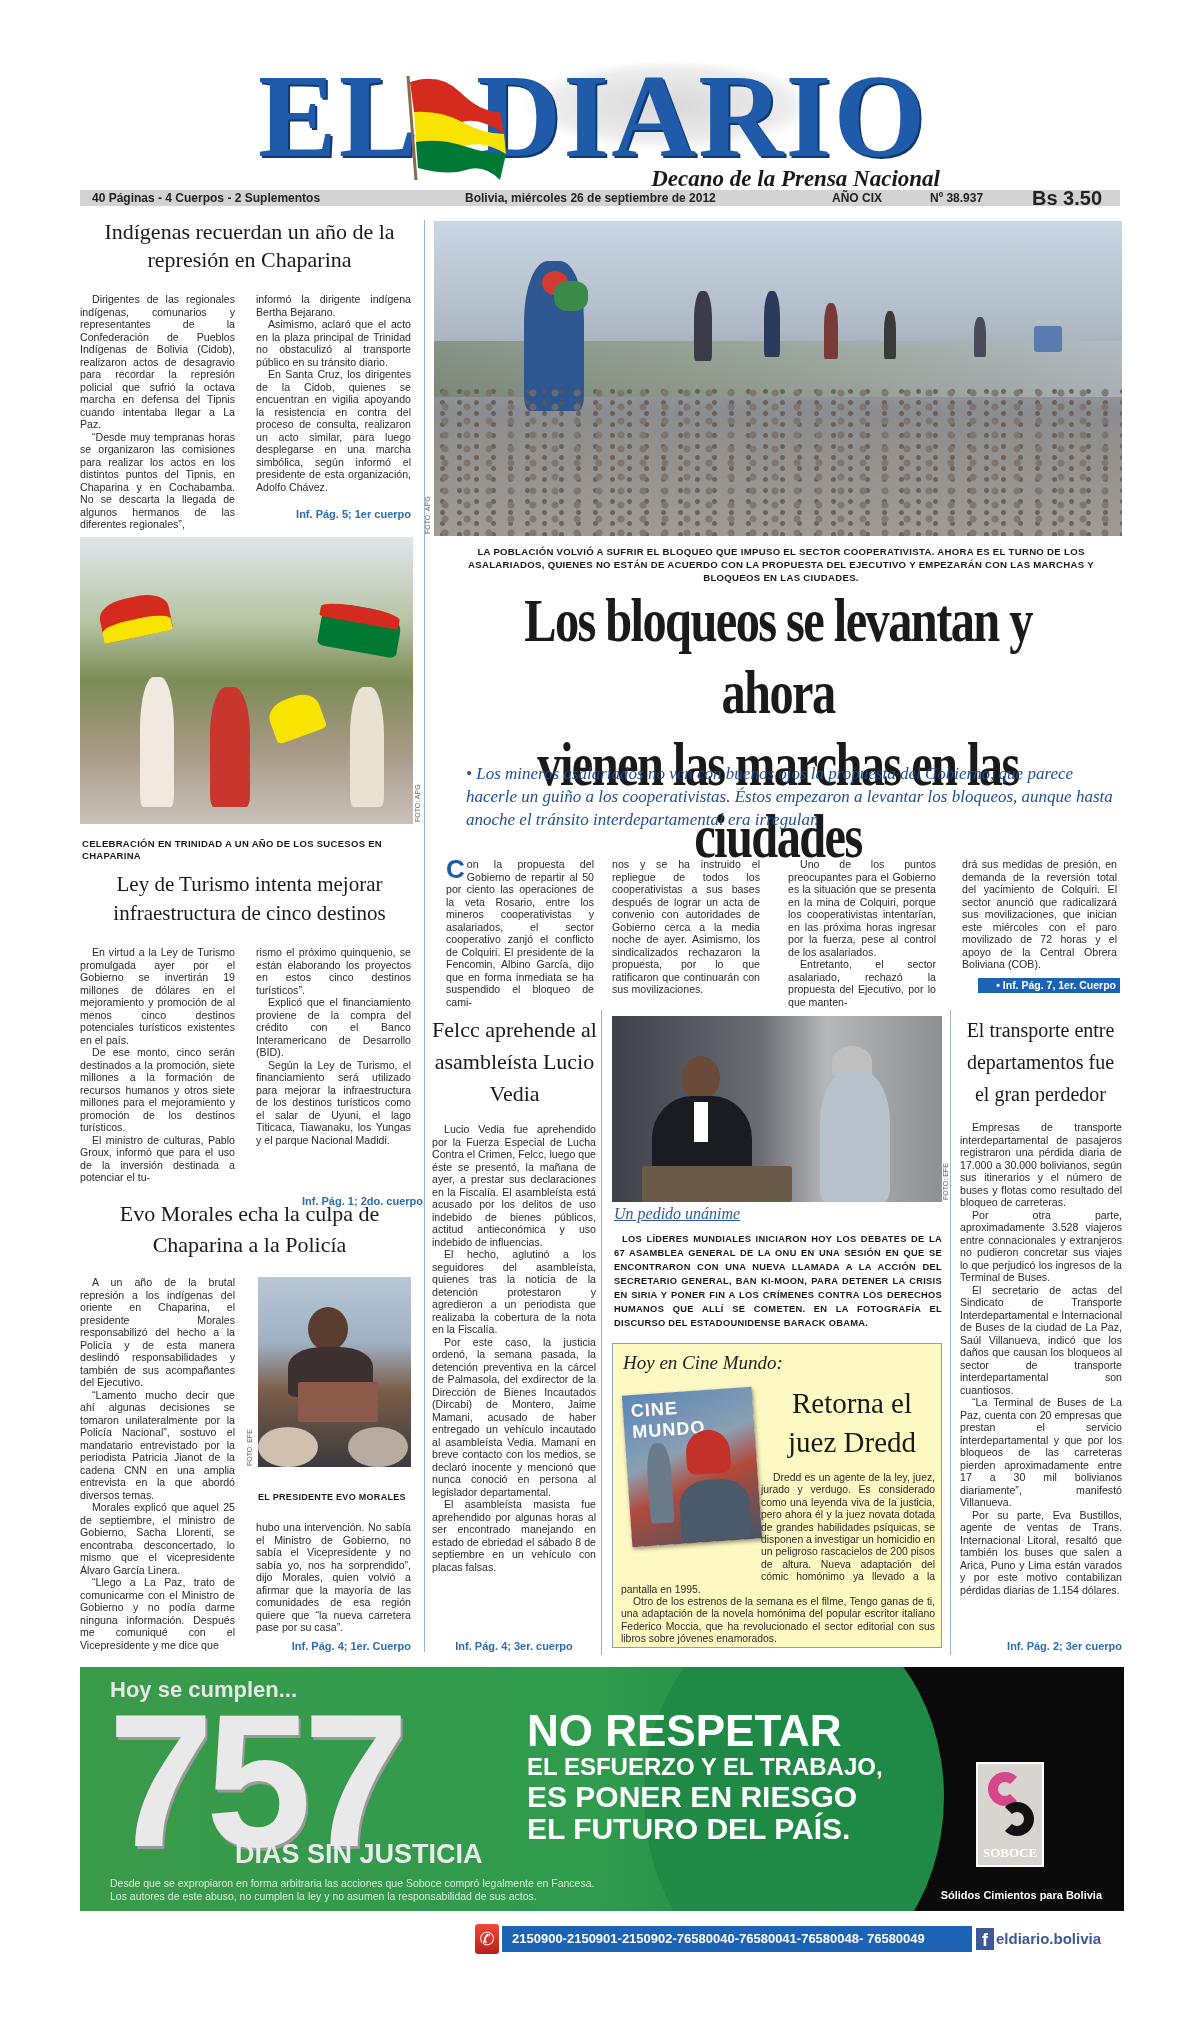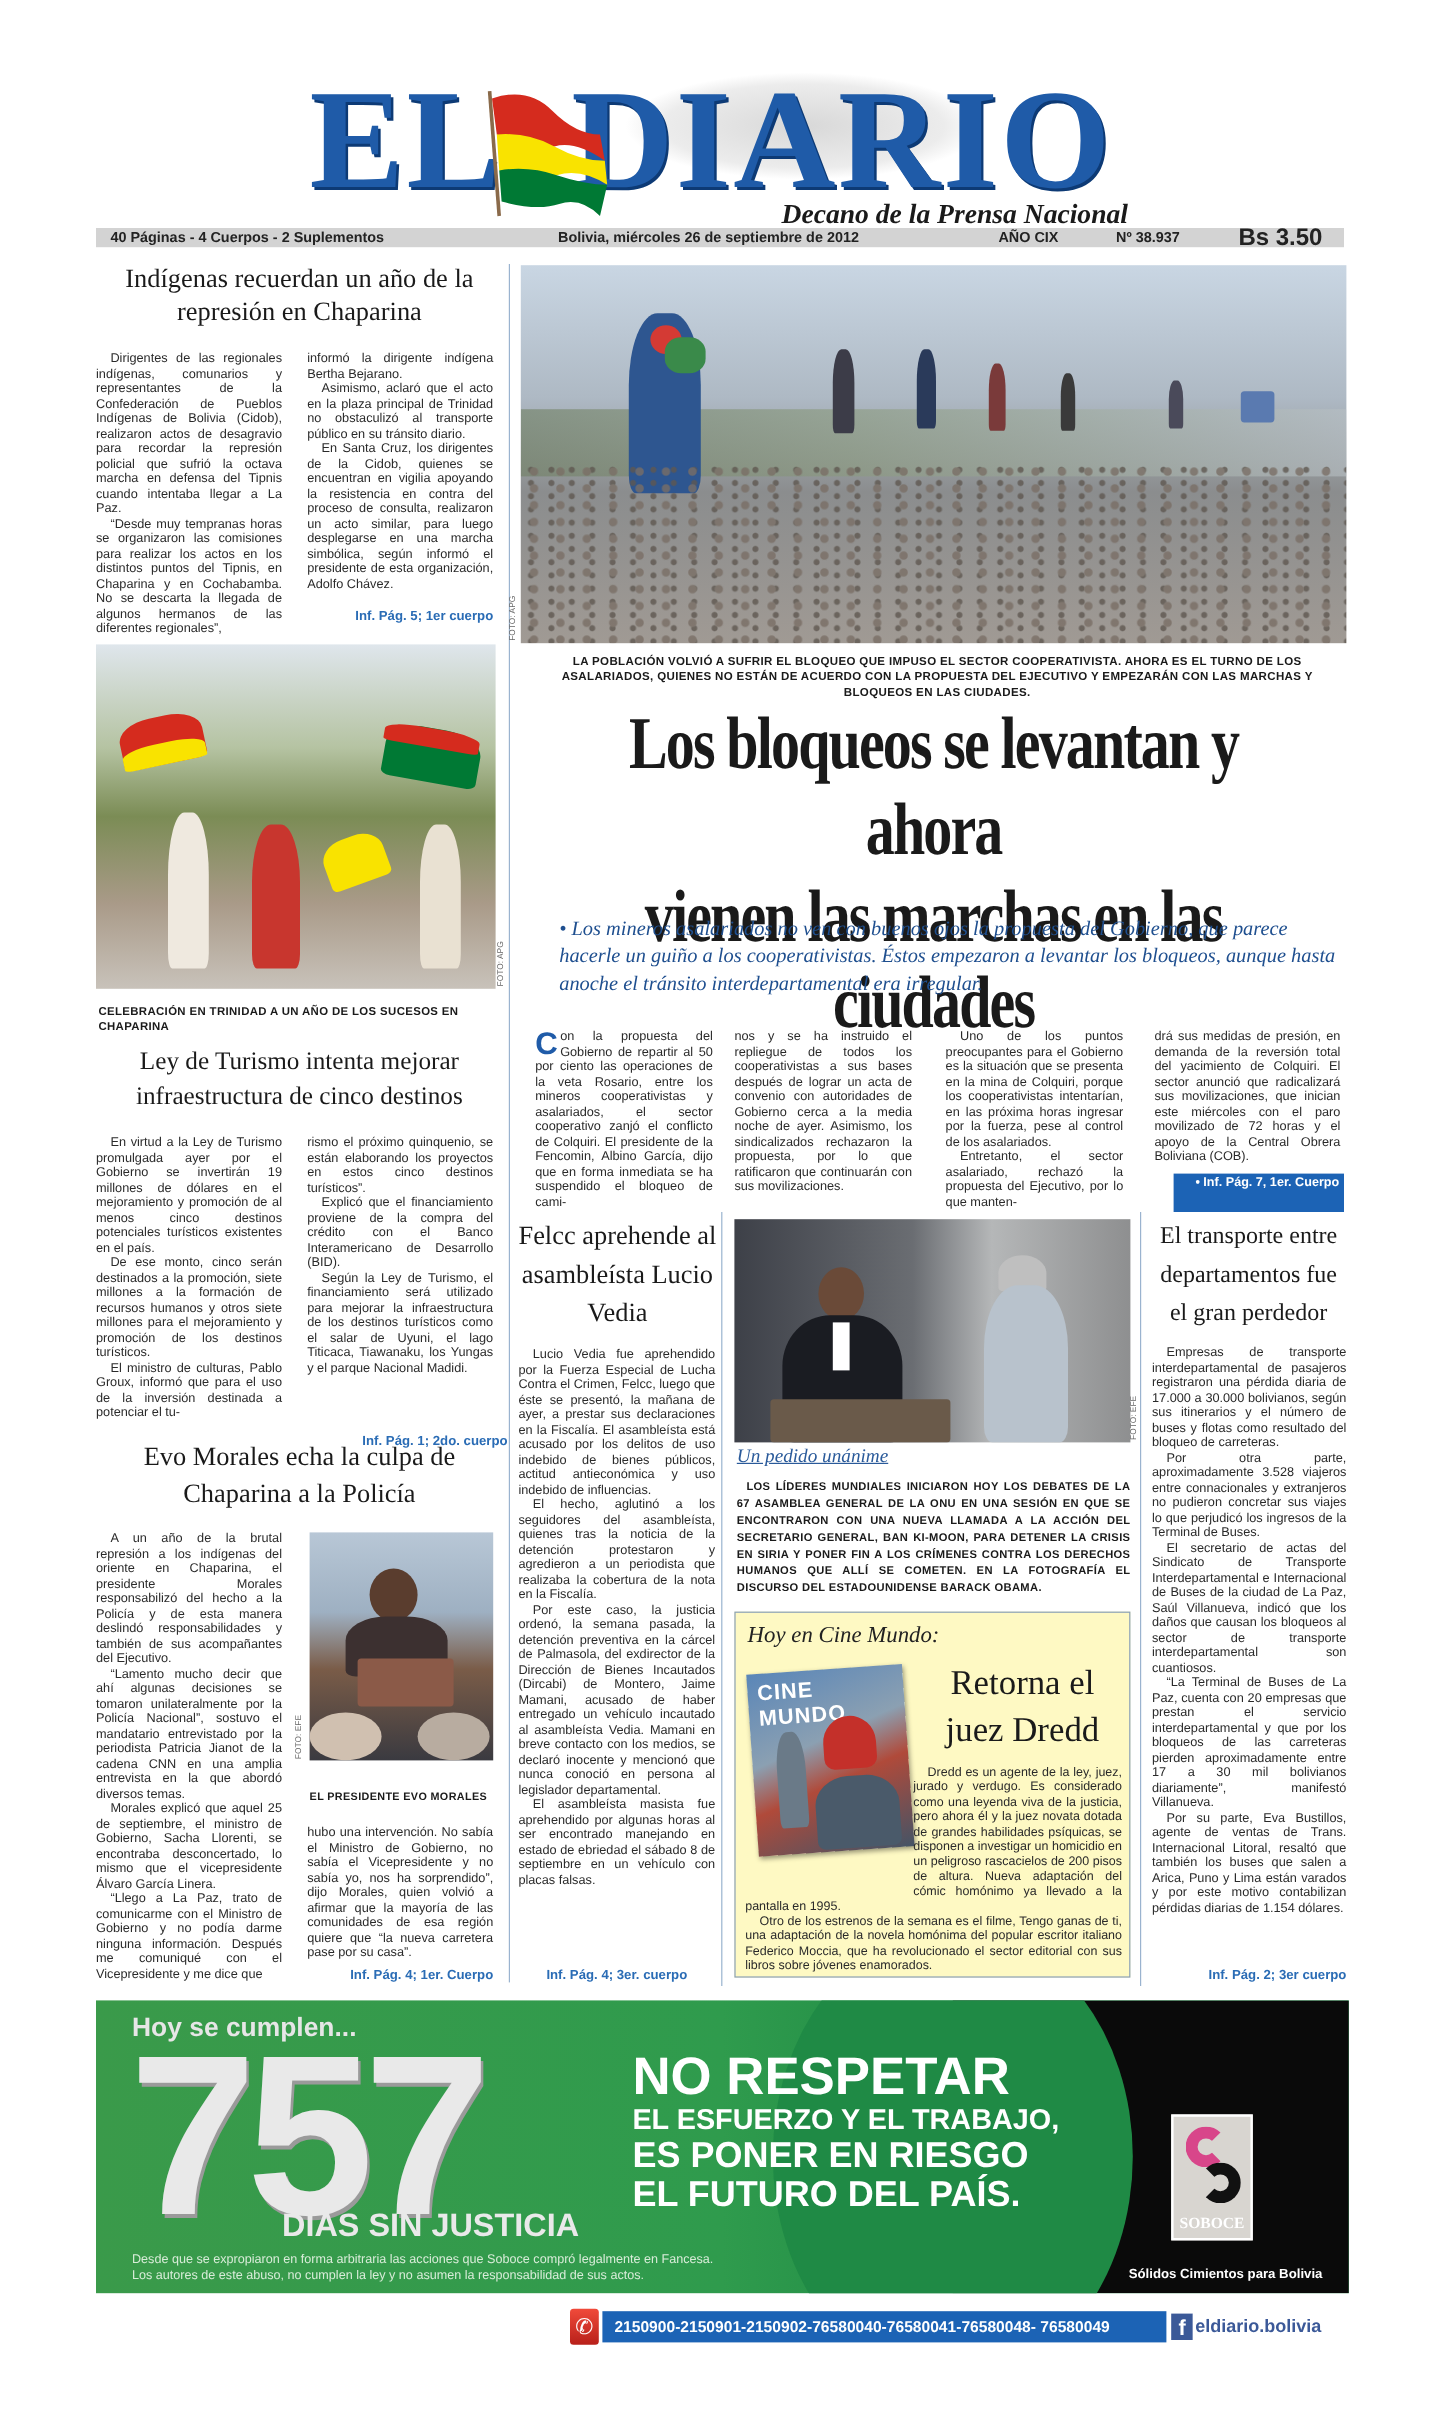--- a/index.html
+++ b/index.html
@@ -182,21 +182,21 @@
 <div class="abs body-text" style="left:612px; top:858px; width:148px;">
   <p style="text-indent:0">nos y se ha instruido el repliegue de todos los cooperativistas a sus bases después de lograr un acta de convenio con autoridades de Gobierno cerca a la media noche de ayer. Asimismo, los sindicalizados rechazaron la propuesta, por lo que ratificaron que continuarán con sus movilizaciones.</p>
 </div>
 <div class="abs body-text" style="left:788px; top:858px; width:148px;">
   <p>Uno de los puntos preocupantes para el Gobierno es la situación que se presenta en la mina de Colquiri, porque los cooperativistas intentarían, en las próxima horas ingresar por la fuerza, pese al control de los asalariados.</p>
   <p>Entretanto, el sector asalariado, rechazó la propuesta del Ejecutivo, por lo que manten-</p>
 </div>
 <div class="abs body-text" style="left:962px; top:858px; width:155px;">
   <p style="text-indent:0">drá sus medidas de presión, en demanda de la reversión total del yacimiento de Colquiri. El sector anunció que radicalizará sus movilizaciones, que inician este miércoles con el paro movilizado de 72 horas y el apoyo de la Central Obrera Boliviana (COB).</p>
 </div>
-<div class="abs" style="left:978px; top:978px; width:142px; height:32px; background:#1c63b5; color:#fff; font-size:10.5px; font-weight:bold; text-align:right; padding-right:4px; line-height:15px;">• Inf. Pág. 7, 1er. Cuerpo</div>
+<div class="abs" style="left:978px; top:978px; width:142px; height:15px; background:#1c63b5; color:#fff; font-size:10.5px; font-weight:bold; text-align:right; padding-right:4px; line-height:15px;">• Inf. Pág. 7, 1er. Cuerpo</div>
 
 <div class="abs vrule" style="left:601px; top:1010px; height:645px;"></div>
 <div class="abs vrule" style="left:950px; top:1010px; height:645px;"></div>
 
 <div class="abs h-serif" style="left:432px; top:1014px; width:165px; font-size:22px; line-height:32px;">Felcc aprehende al asambleísta Lucio Vedia</div>
 <div class="abs body-text" style="left:432px; top:1123px; width:164px;">
   <p>Lucio Vedia fue aprehendido por la Fuerza Especial de Lucha Contra el Crimen, Felcc, luego que éste se presentó, la mañana de ayer, a prestar sus declaraciones en la Fiscalía. El asambleísta está acusado por los delitos de uso indebido de bienes públicos, actitud antieconómica y uso indebido de influencias.</p>
   <p>El hecho, aglutinó a los seguidores del asambleísta, quienes tras la noticia de la detención protestaron y agredieron a un periodista que realizaba la cobertura de la nota en la Fiscalía.</p>
   <p>Por este caso, la justicia ordenó, la semana pasada, la detención preventiva en la cárcel de Palmasola, del exdirector de la Dirección de Bienes Incautados (Dircabi) de Montero, Jaime Mamani, acusado de haber entregado un vehículo incautado al asambleísta Vedia. Mamani en breve contacto con los medios, se declaró inocente y mencionó que nunca conoció en persona al legislador departamental.</p>
   <p>El asambleísta masista fue aprehendido por algunas horas al ser encontrado manejando en estado de ebriedad el sábado 8 de septiembre en un vehículo con placas falsas.</p>

